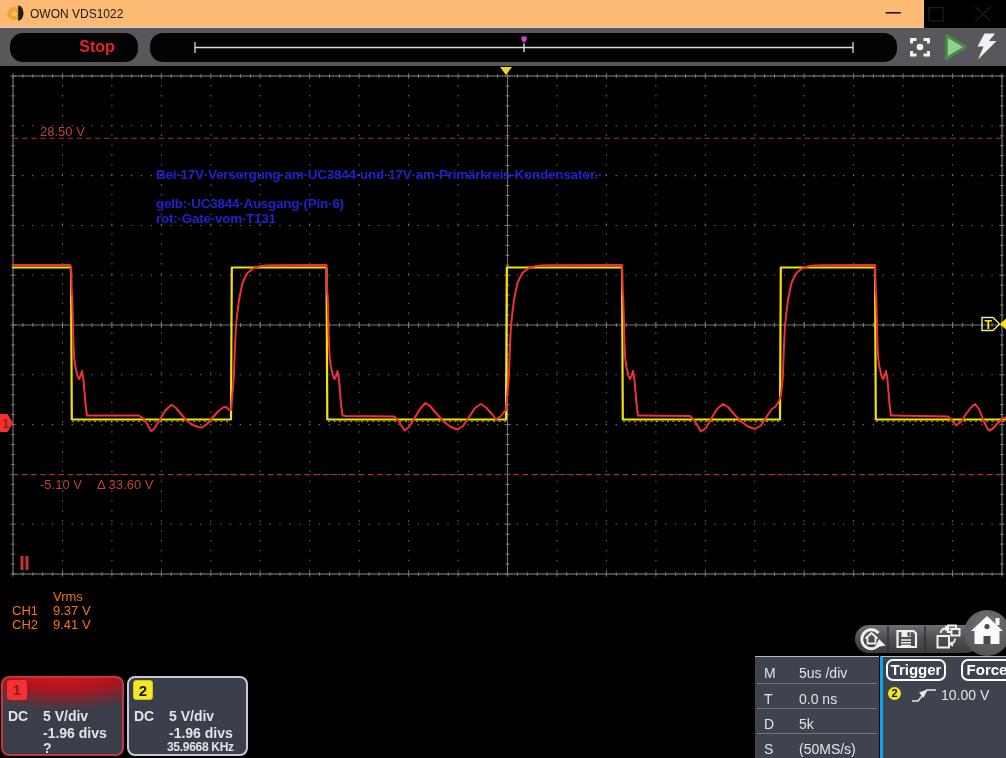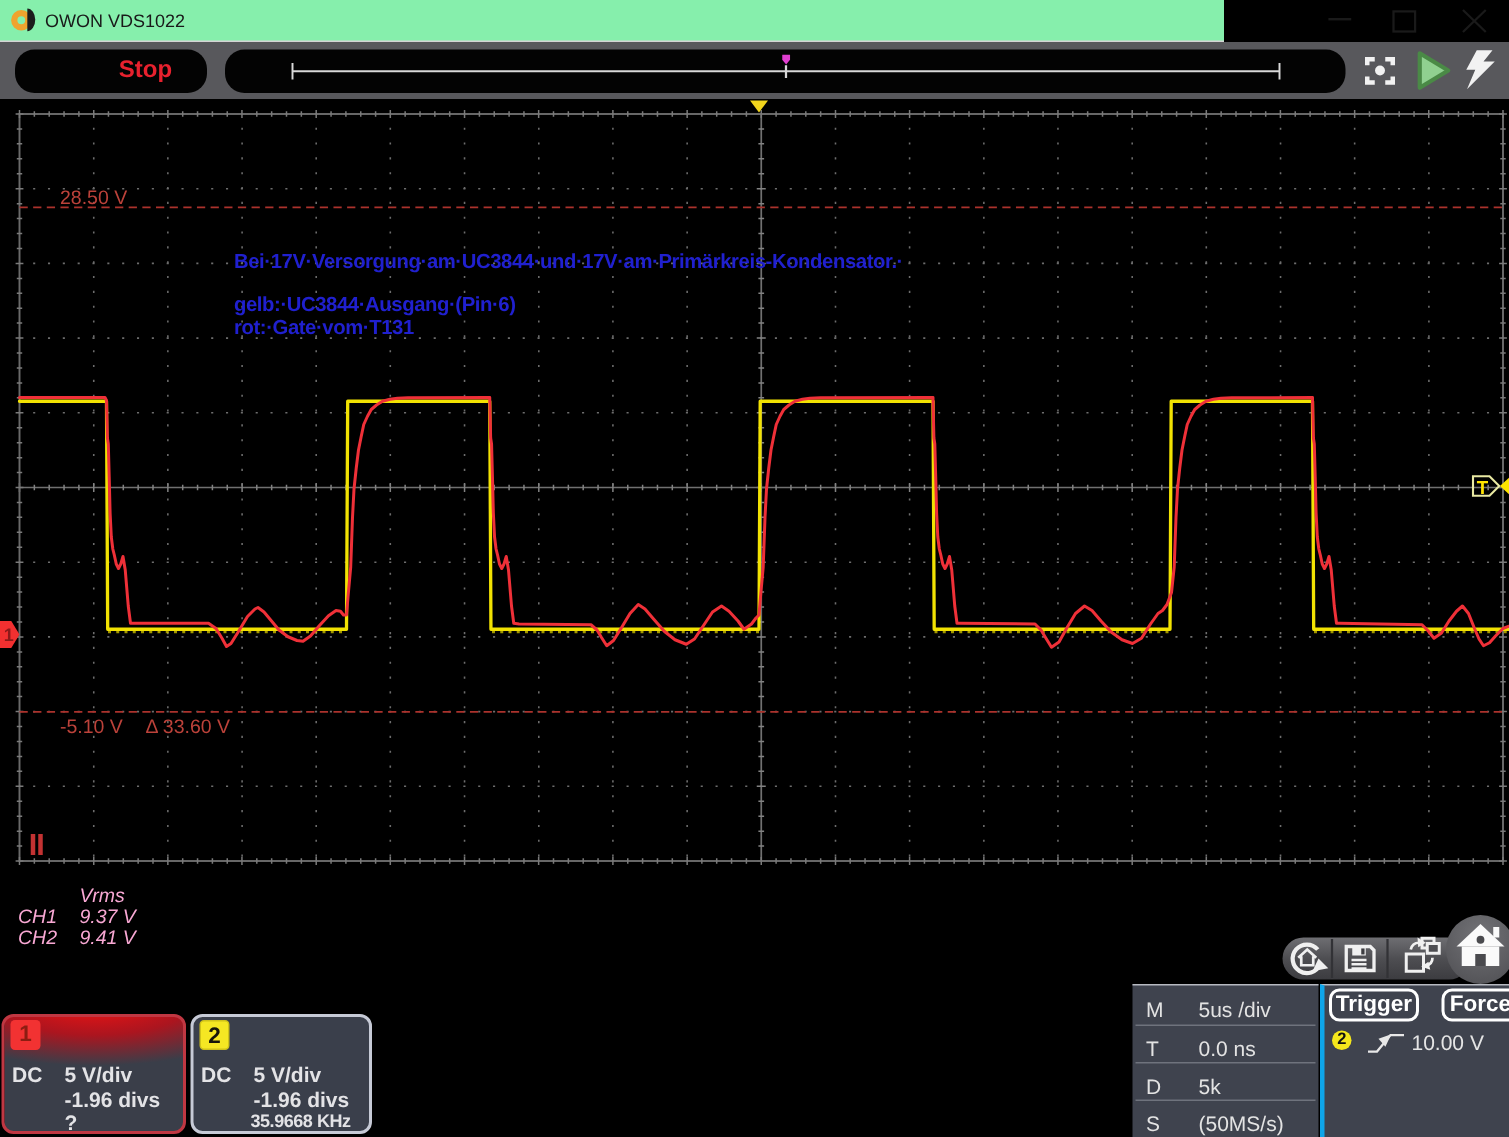--- a/index.html
+++ b/index.html
@@ -1,26 +1,26 @@
 <!DOCTYPE html>
 <html><head><meta charset="utf-8"><style>
 * { margin:0; padding:0; box-sizing:border-box; }
 html,body { width:1006px; height:758px; background:#000; overflow:hidden;
   font-family:"Liberation Sans",sans-serif; position:relative; }
-#titlebar { position:absolute; left:0; top:0; width:816px; height:28px; background:#86efac;
+#titlebar { position:absolute; left:0; top:0; width:924px; height:28px; background:#fdba74;
   border-bottom:1px solid #d4d4d4;padding-left:36px; }
 #titletxt { position:absolute; left:30px; top:7px; font-size:12px; color:#191919; }
 #toolbar { position:absolute; left:0; top:28px; width:1006px; height:38px; background:#58585c; }
 #stopbtn { position:absolute; left:10px; top:5px; width:128px; height:29px; background:#030303;
   border-radius:13px; color:#e8212e; font-weight:bold; font-size:16px; text-align:center;
   line-height:28px;padding-left:46px; }
 #slider { position:absolute; left:150px; top:5px; width:747px; height:29px; background:#030303;
   border-radius:13px; }
 #scope { position:absolute; left:0; top:66px; }
-.mtx { position:absolute; font-size:13px; color:#f9a8d4;font-style:italic; }
+.mtx { position:absolute; font-size:13px; color:#f97316; }
 #mpanel { position:absolute; left:755px; top:656px; width:124px; height:102px; background:#3f434e;
   border-top:1px solid #b7bac1; font-size:14px; color:#e3e3e3; }
 .mrow { position:absolute; left:0; width:124px; height:25px; }
 .mrow .lb { position:absolute; left:9px; top:6px; }
 .mrow .vl { position:absolute; left:44px; top:6px; }
 .msep { position:absolute; left:2px; width:120px; height:1px; background:#6f737d; }
 #tpanel { position:absolute; left:880px; top:656px; width:126px; height:102px; background:#3f434e;
   border-top:1px solid #b7bac1; border-left:3px solid #0ea5e9; }
 .tbtn { position:absolute; top:2px; height:22px; border:2px solid #fff; border-radius:7px;
   color:#fff; font-size:15px; font-weight:bold; text-align:center; line-height:18px; }

